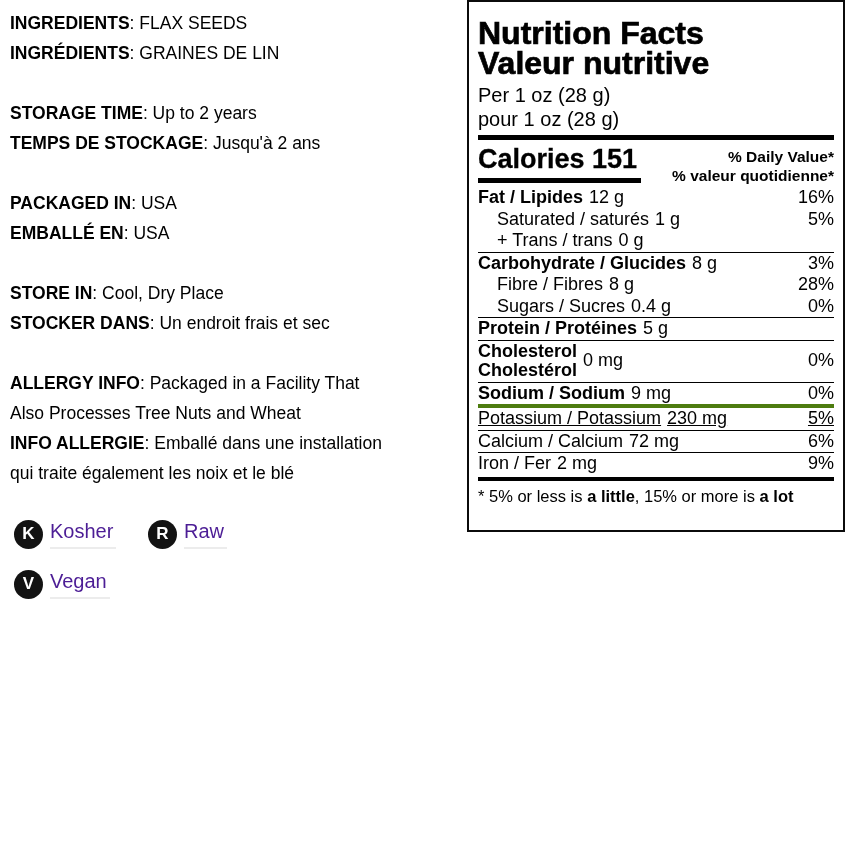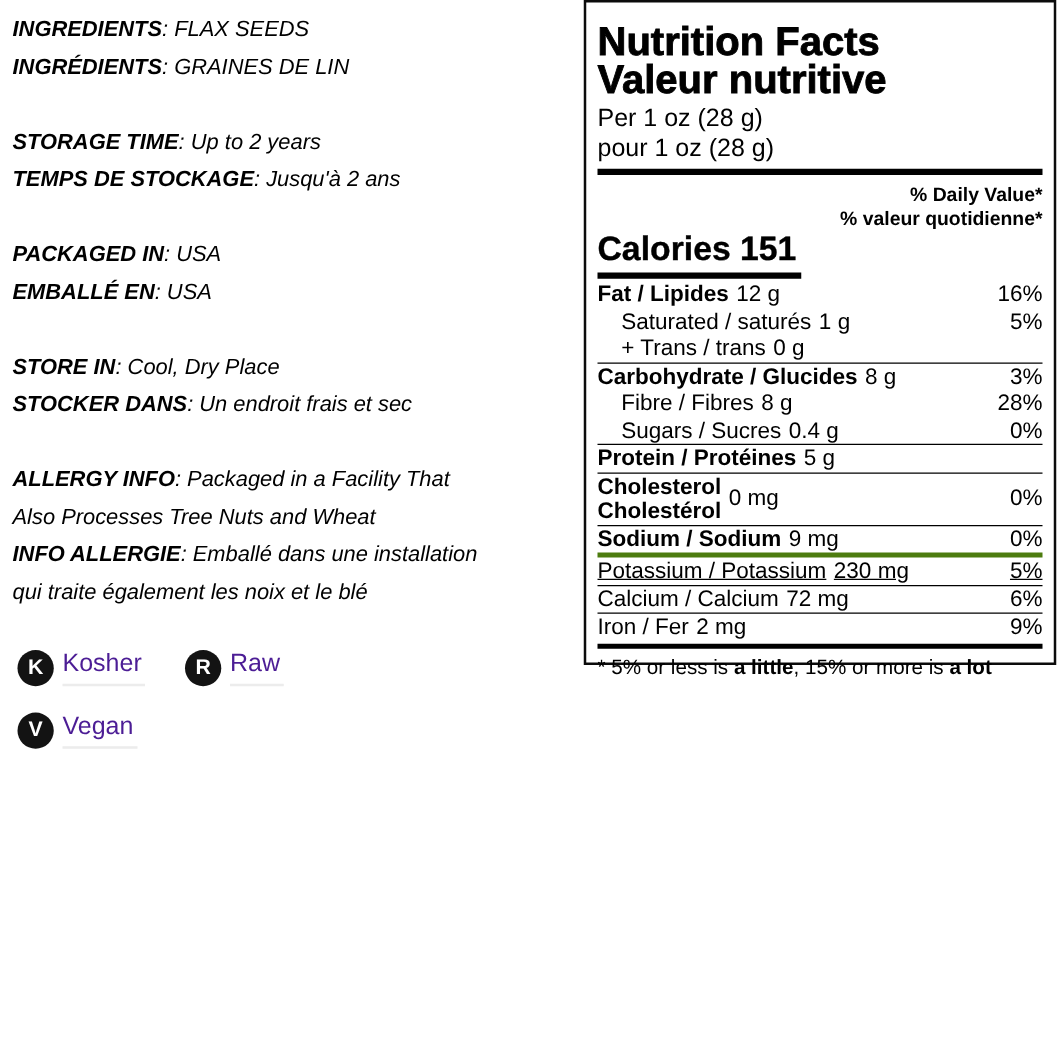--- a/index.html
+++ b/index.html
@@ -2,21 +2,21 @@
 <html><head>
 <meta charset="utf-8">
 <style>
   html,body{margin:0;padding:0;background:#fff;}
   .canvas{position:relative;width:850px;height:847px;background:#ffffff;
           font-family:"Liberation Sans",sans-serif;color:#000;overflow:hidden;}
 
   
   .left-col{position:absolute;left:10px;top:8px;width:457px;}
   .info-group{margin-bottom:30px;}
-  .info-line{font-size:17.5px;line-height:30px;white-space:nowrap;color:#000;font-style:italic;}
+  .info-line{font-size:17.5px;line-height:30px;white-space:nowrap;color:#000;}
   .info-line b{font-weight:bold;}
 
   
   .badges{position:absolute;left:0;top:0;width:460px;height:0;}
   .badge{position:absolute;display:flex;align-items:center;}
   .badge-0{left:14px;top:519px;}
   .badge-1{left:148px;top:519px;}
   .badge-2{left:14px;top:569px;}
   .badge-circle{width:29px;height:29px;border-radius:50%;background:#131313;color:#fff;
                 font-weight:bold;font-size:17px;display:flex;align-items:center;justify-content:center;
@@ -28,21 +28,21 @@
   .nf-panel{position:absolute;left:467px;top:0;width:378px;height:532px;
             border:2.5px solid #0b0b0b;box-sizing:border-box;padding:16px 9px 0 9px;background:#fff;}
   .nf-title{font-size:32px;font-weight:bold;line-height:30px;-webkit-text-stroke:0.7px #000;}
   .nf-serving{font-size:20px;line-height:24px;}
   .nf-serving.first{margin-top:5px;}
   .bar{height:5px;background:#000;margin-top:4px;}
   .bar2{height:4px;background:#000;margin-top:2px;}
 
   .cal-row{display:flex;justify-content:space-between;align-items:flex-start;margin-top:5px;}
   .cal-label{font-size:27px;font-weight:bold;line-height:28px;
-             border-bottom:5px solid #000;padding:0 4px 5px 0;margin-top:40px;-webkit-text-stroke:0.3px #000;}
+             border-bottom:5px solid #000;padding:0 4px 5px 0;-webkit-text-stroke:0.3px #000;}
   .dv{text-align:right;font-weight:bold;font-size:15.5px;line-height:19px;padding-top:2px;}
 
   .nf-rows{margin-top:2px;}
   .nf-row{display:flex;align-items:center;font-size:18px;line-height:19.5px;padding:1px 0;}
   .nf-row.sep-thin{border-top:1.5px solid #000;}
   .nf-row.sep-thick{border-top:4px solid #4d7c0f;text-decoration:underline;}
   .nf-row.indent{padding-left:19px;justify-content:flex-end;}
   .nm.b{font-weight:bold;}
   .nm.stack span{display:block;}
   .val{margin-left:6px;}

